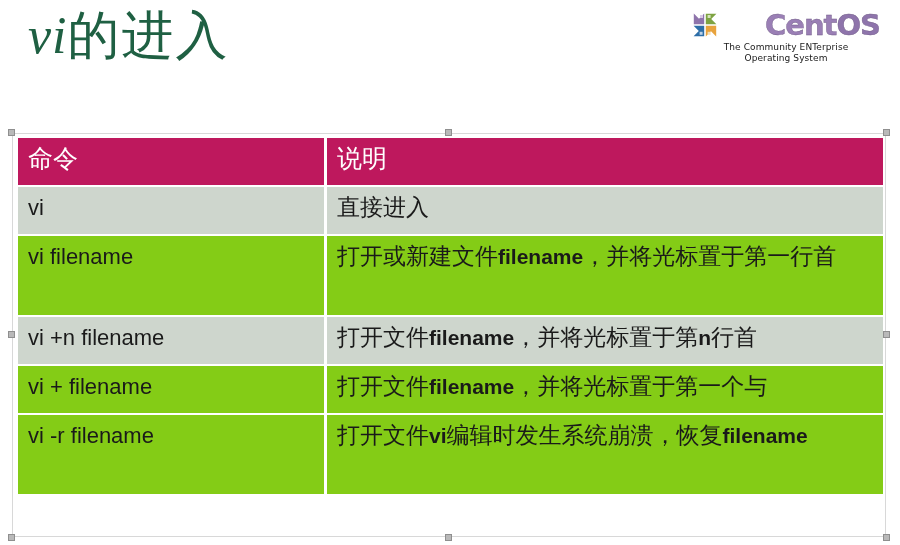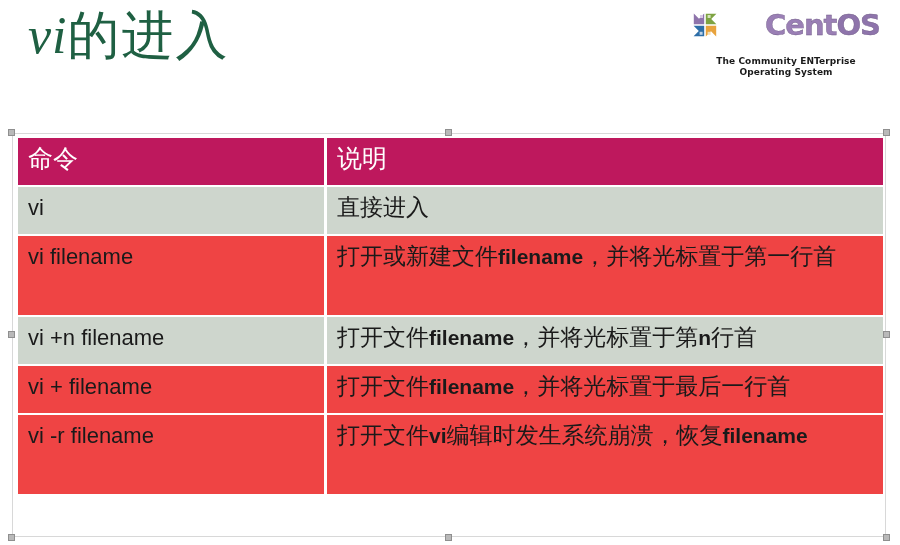--- a/index.html
+++ b/index.html
@@ -62,24 +62,24 @@
     font-family: "DejaVu Sans", sans-serif;
     font-weight: bold;
     font-size: 29px;
     line-height: 30px;
     letter-spacing: -1px;
     color: #9A7FB5;
     -webkit-text-stroke: 0.4px #6f5a85;
   }
   .logo-wordmark .os { color: #8E74AB; }
   .logo-tagline {
-    margin-top: 14px;
+    margin-top: 0;
     text-align: center;
     font-family: "DejaVu Sans", sans-serif;
-    font-weight: bold;
+    font-weight: normal;
     font-size: 9px;
     line-height: 11px;
     color: #1a1a1a;
     letter-spacing: 0.1px;
     width: 196px;
   }
 
   
   .table-wrap {
     position: absolute;
@@ -151,21 +151,21 @@
     font-size: 23px;
     line-height: 33px;
     color: #1a1a1a;
   }
   td.cell-desc b {
     font-family: "Liberation Sans", sans-serif;
     font-weight: bold;
     font-size: 21px;
   }
   tr.band-a td { background: #CED6CD; }
-  tr.band-b td { background: #ef4444; }
+  tr.band-b td { background: #84cc16; }
 
   tr.r1 td { height: 38px; }
   tr.r2 td { height: 70px; }
   tr.r3 td { height: 38px; margin-top: 40px; }
   tr.r4 td { height: 38px; }
   tr.r5 td { height: 70px; }
   tr.r6 td { height: 70px; }
 </style>
 </head>
 <body>
@@ -223,21 +223,21 @@
         <tr class="band-b r2">
           <td class="cell-cmd">vi filename</td>
           <td class="cell-desc"><span>打开或新建文件</span><b>filename</b><span>，并将光标置于第一行首</span></td>
         </tr>
         <tr class="band-a r3">
           <td class="cell-cmd">vi +n filename</td>
           <td class="cell-desc"><span>打开文件</span><b>filename</b><span>，并将光标置于第</span><b>n</b><span>行首</span></td>
         </tr>
         <tr class="band-b r4">
           <td class="cell-cmd">vi + filename</td>
-          <td class="cell-desc"><span>打开文件</span><b>filename</b><span>，并将光标置于最后一行首</span></td>
+          <td class="cell-desc"><span>打开文件</span><b>filename</b><span>，并将光标置于第一个与</span></td>
         </tr>
         <tr class="band-b r6">
           <td class="cell-cmd">vi -r filename</td>
           <td class="cell-desc"><span>打开文件</span><b>vi</b><span>编辑时发生系统崩溃，恢复</span><b>filename</b></td>
         </tr>
       </tbody>
   </table>
 
   <div class="sel-frame"></div>
   <div class="handle h-tl"></div>

